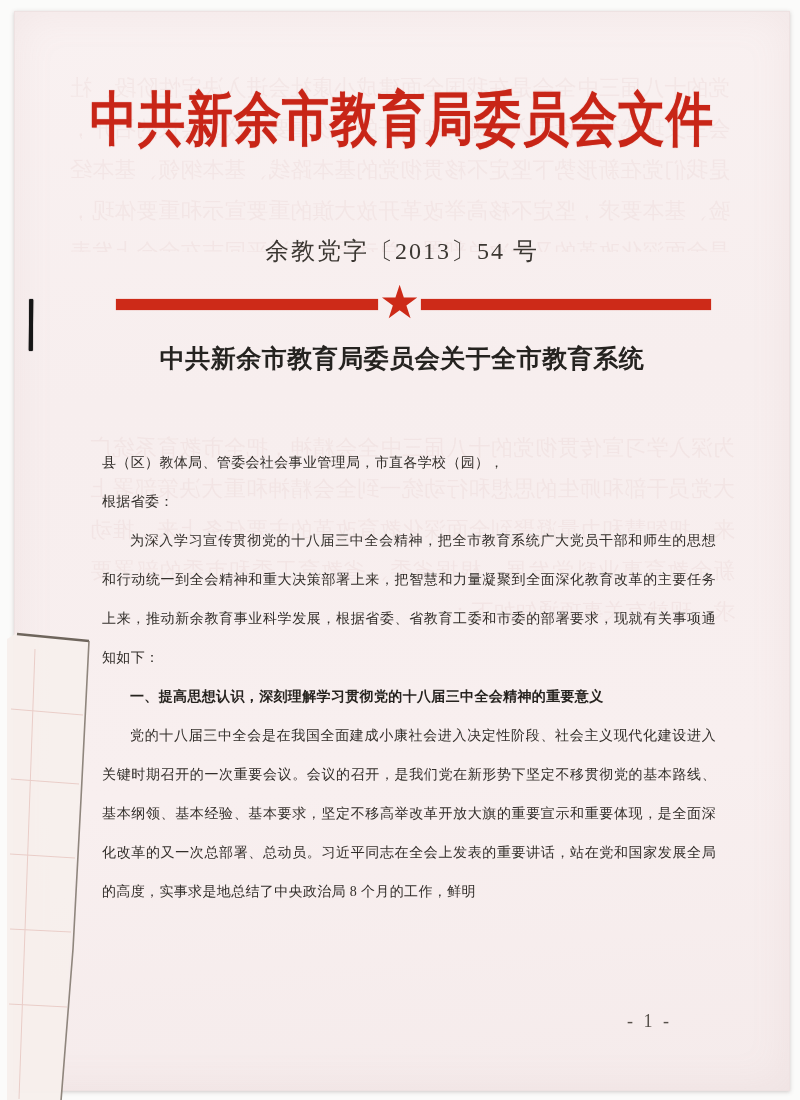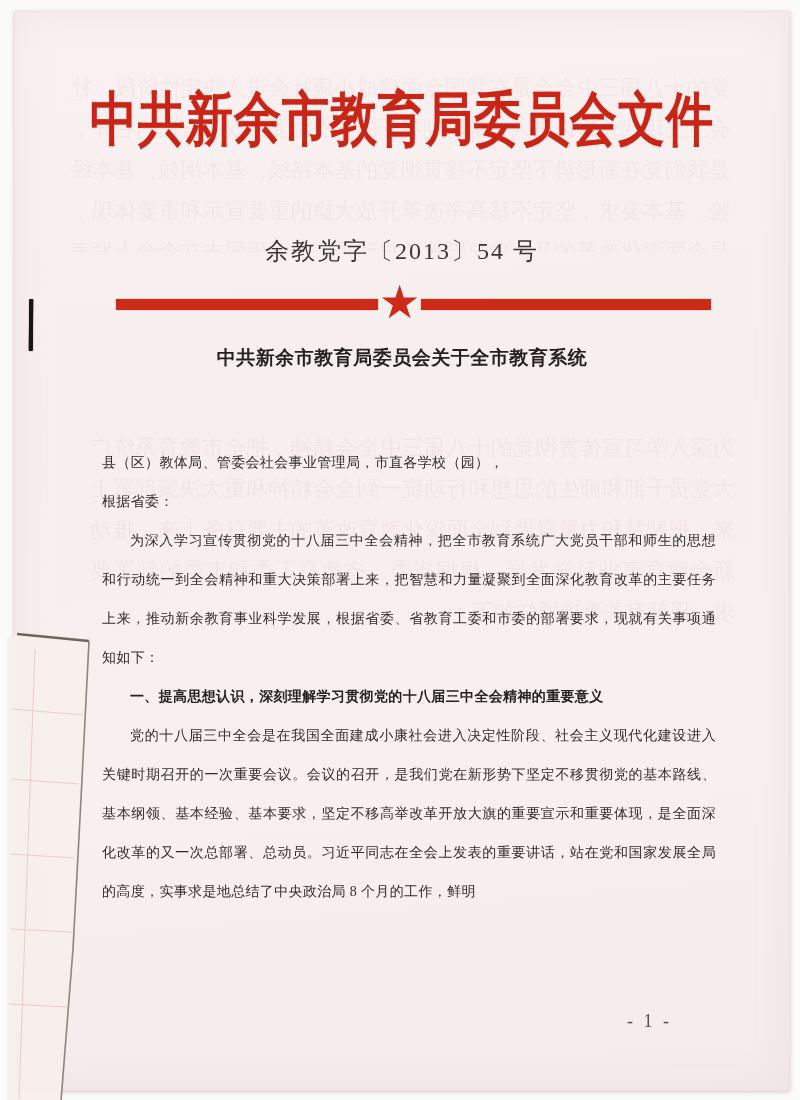--- a/index.html
+++ b/index.html
@@ -18,21 +18,21 @@
   .docnum{left:0;right:0;top:223px;text-align:center;font-size:24px;letter-spacing:2px;
     color:#3b3732;}
   .rule{left:101px;top:271px;width:595px;height:42px;display:flex;align-items:center;}
   .rule .bar{height:11px;background:#cd2a18;box-shadow:0 0 1px rgba(205,42,24,.6);}
   .rule .bar.l{flex:0 0 262px;}
   .rule .bar.r{flex:1;}
   .rule .star{flex:0 0 auto;font-size:46px;line-height:42px;color:#cd2a18;margin:0 1px;
     transform:translateY(-1px);}
   .title{left:0;right:0;top:329px;text-align:center;
     font-family:"Liberation Sans","DejaVu Sans",sans-serif;font-weight:700;
-    font-size:19px;line-height:34px;color:#252320;letter-spacing:.5px;}
+    font-size:25px;line-height:34px;color:#252320;letter-spacing:.5px;}
   .bodytext{left:87px;top:431px;width:614px;font-size:14px;line-height:39px;
     letter-spacing:.35px;color:#322e2a;text-align:justify;}
   .bodytext p{margin:0;text-indent:2em;}
   .bodytext p.flush{text-indent:0;}
   .bodytext p.heading{font-family:Liberation Sans, sans-serif;
     font-weight:700;color:#26231f;}
   .salutation span{display:block;text-indent:0;}
   .pagenum{left:612px;top:999px;font-size:18px;letter-spacing:3px;color:#56504a;}
   .tick{left:14px;top:287px;width:4px;height:52px;background:#161616;border-radius:1px;
     box-shadow:0 0 1px #000;transform:rotate(.5deg);}

